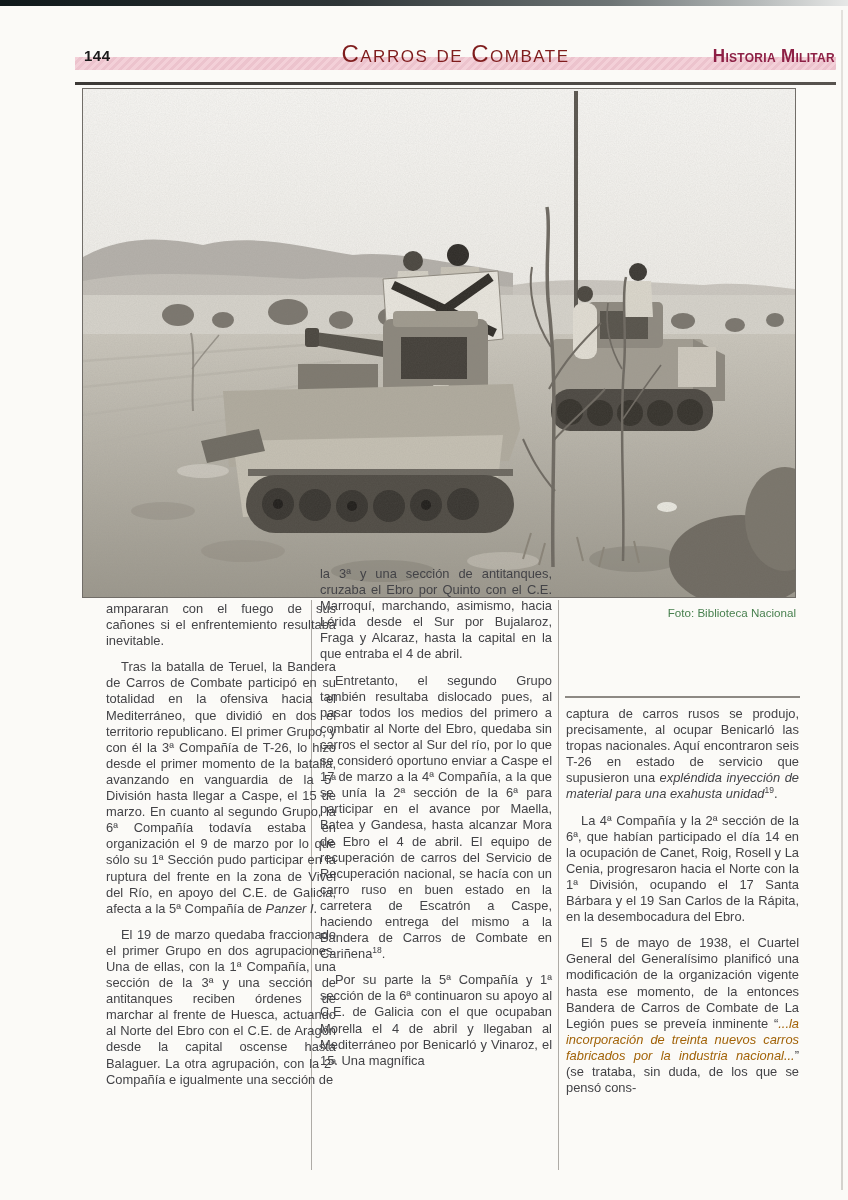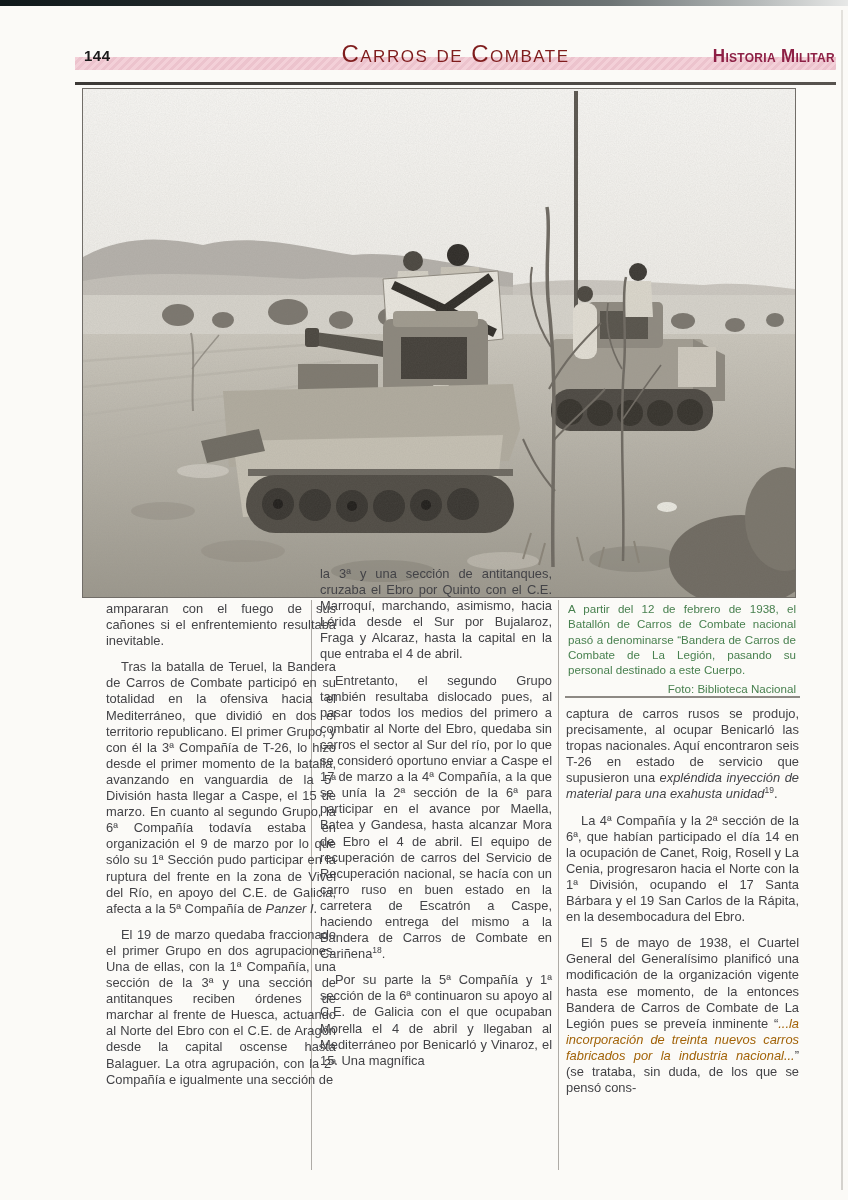--- a/index.html
+++ b/index.html
@@ -184,21 +184,20 @@
         <ellipse cx="658" cy="472" rx="72" ry="46" fill="#6f6a61"></ellipse>
         <ellipse cx="702" cy="430" rx="40" ry="52" fill="#7a756b"></ellipse>
         <path d="M440,470 l8,-26 M456,476 l6,-22 M500,472 l-6,-24 M516,478 l5,-20 M556,474 l-5,-22" stroke="#8a8478" stroke-width="2" fill="none"></path>
       </g>
 
       <rect width="712" height="508" filter="url(#noise)" opacity=".5"></rect>
     </svg>
   </div>
 
   <div class="caption">
-    <div>A partir del 12 de febrero de 1938, el Batallón de Carros de Combate nacional pasó a denominarse “Bandera de Carros de Combate de La Legión, pasando su personal destinado a este Cuerpo.</div>
     <div class="credit">Foto: Biblioteca Nacional</div>
   </div>
   <div class="caption-rule"></div>
 
   <div class="col-divider" style="left:311px;"></div>
   <div class="col-divider" style="left:558px;"></div>
 
   <div class="col col1">
     <p><span>ampararan con el fuego de sus cañones si el enfrentemiento resultaba inevitable.</span></p>
     <p class="ind"><span>Tras la batalla de Teruel, la Bandera de Carros de Combate participó en su totalidad en la ofensiva hacia el Mediterráneo, que dividió en dos el territorio republicano. El primer Grupo, y con él la 3ª Compañía de T-26, lo hizo desde el primer momento de la batalla, avanzando en vanguardia de la 5ª División hasta llegar a Caspe, el 15 de marzo. En cuanto al segundo Grupo, la 6ª Compañía todavía estaba en organización el 9 de marzo por lo que sólo su 1ª Sección pudo participar en la ruptura del frente en la zona de Vivel del Río, en apoyo del C.E. de Galicia, afecta a la 5ª Compañía de </span><span class="it">Panzer I</span><span>.</span></p>

